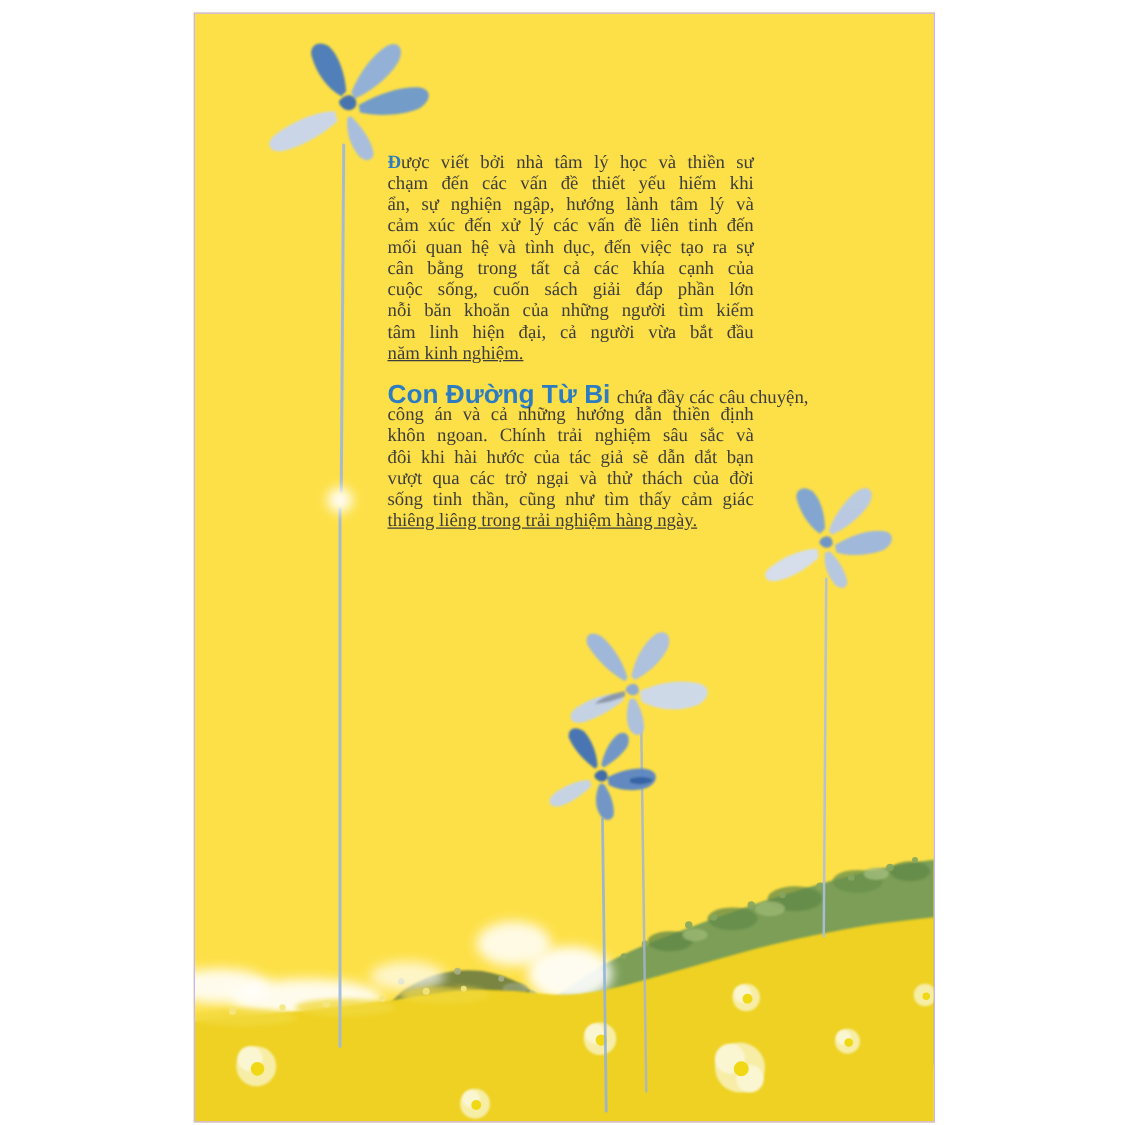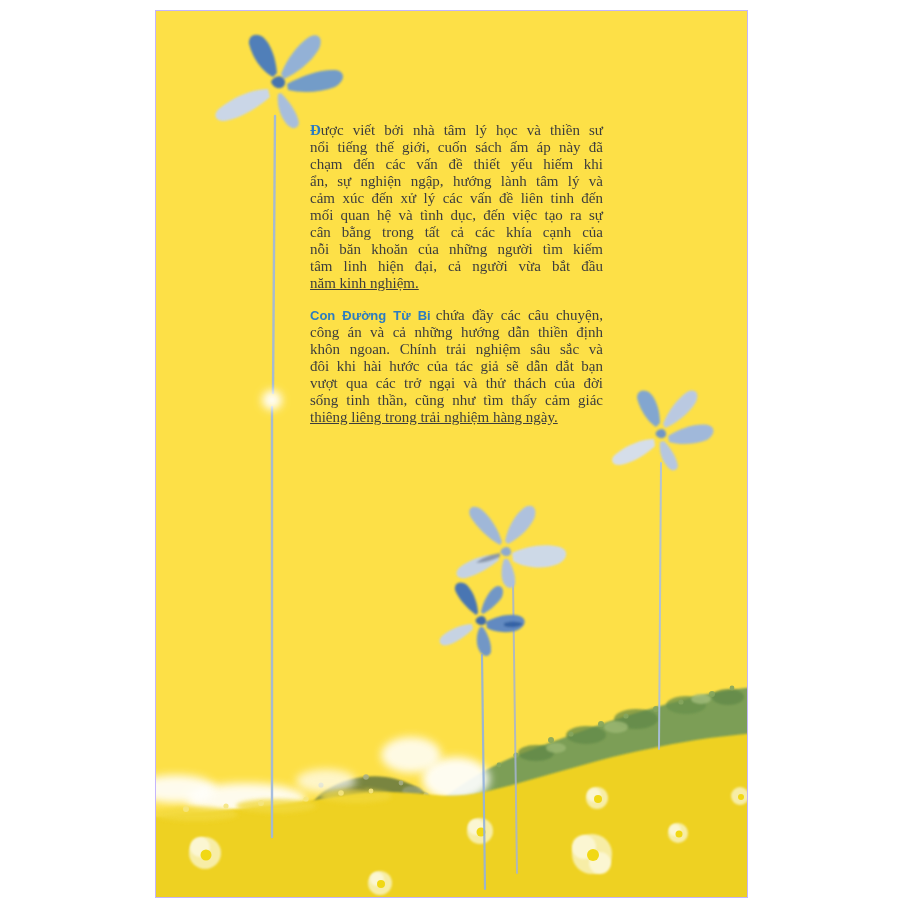--- a/index.html
+++ b/index.html
@@ -18,21 +18,21 @@
   }
   .jline{
     white-space:nowrap;height:17px;overflow:visible;
     text-align:justify;text-align-last:justify;
   }
   .jline.natural{text-align-last:left;text-decoration:underline;}
   .para2{margin-top:15px;}
   .para1 .jline:first-child::first-letter{color:#2c7cc1;font-weight:bold;}
   .lead{
     font-family:"Liberation Sans","DejaVu Sans",sans-serif;
-    font-weight:bold;color:#2c7cc1;font-size:13px;margin-right:5px;
+    font-weight:bold;color:#2c7cc1;font-size:21px;margin-right:5px;
   }
 </style>
 </head>
 <body>
 
 <div class="cover">
 
   <svg class="scene" viewBox="0 0 591 886" aria-hidden="true">
     <defs>
       <filter id="b1" x="-60%" y="-60%" width="220%" height="220%">
@@ -190,26 +190,26 @@
       <path d="M 348 612 C 355 610 362 610 367 613 C 362 617 354 617 348 615 Z" fill="#2f5ea8"></path>
       <path d="M 316 613 C 306 613 294 618 286 625 C 281 630 284 636 292 634 C 302 631 312 623 317 618 Z" fill="#c4d3ea"></path>
       <path d="M 327 616 C 332 623 336 633 335 641 C 333 647 326 646 323 639 C 319 631 321 621 324 616 Z" fill="#6d95cc"></path>
       <path d="M 321 607 C 324 604 329 604 330 609 C 331 613 326 616 322 613 C 319 611 319 609 321 607 Z" fill="#3a67ae"></path>
     </g>
   </svg>
 
   <div class="textblock">
     <div class="para1">
         <div class="jline">Được viết bởi nhà tâm lý học và thiền sư</div>
-        <div class="jline">nổi tiếng thế giới, cuốn sách ấm áp này đã</div>
         <div class="jline">chạm đến các vấn đề thiết yếu hiếm khi</div>
         <div class="jline">ẩn, sự nghiện ngập, hướng lành tâm lý và</div>
         <div class="jline">cảm xúc đến xử lý các vấn đề liên tinh đến</div>
         <div class="jline">mối quan hệ và tình dục, đến việc tạo ra sự</div>
         <div class="jline">cân bằng trong tất cả các khía cạnh của</div>
+        <div class="jline">cuộc sống, cuốn sách giải đáp phần lớn</div>
         <div class="jline">nỗi băn khoăn của những người tìm kiếm</div>
         <div class="jline">tâm linh hiện đại, cả người vừa bắt đầu</div>
         <div class="jline natural">năm kinh nghiệm.</div>
       </div>
     <div class="para2">
       <div class="jline">
         <span class="lead">Con Đường Từ Bi</span><span>chứa đầy các câu chuyện,</span>
       </div>
       <div>
           <div class="jline">công án và cả những hướng dẫn thiền định</div>

